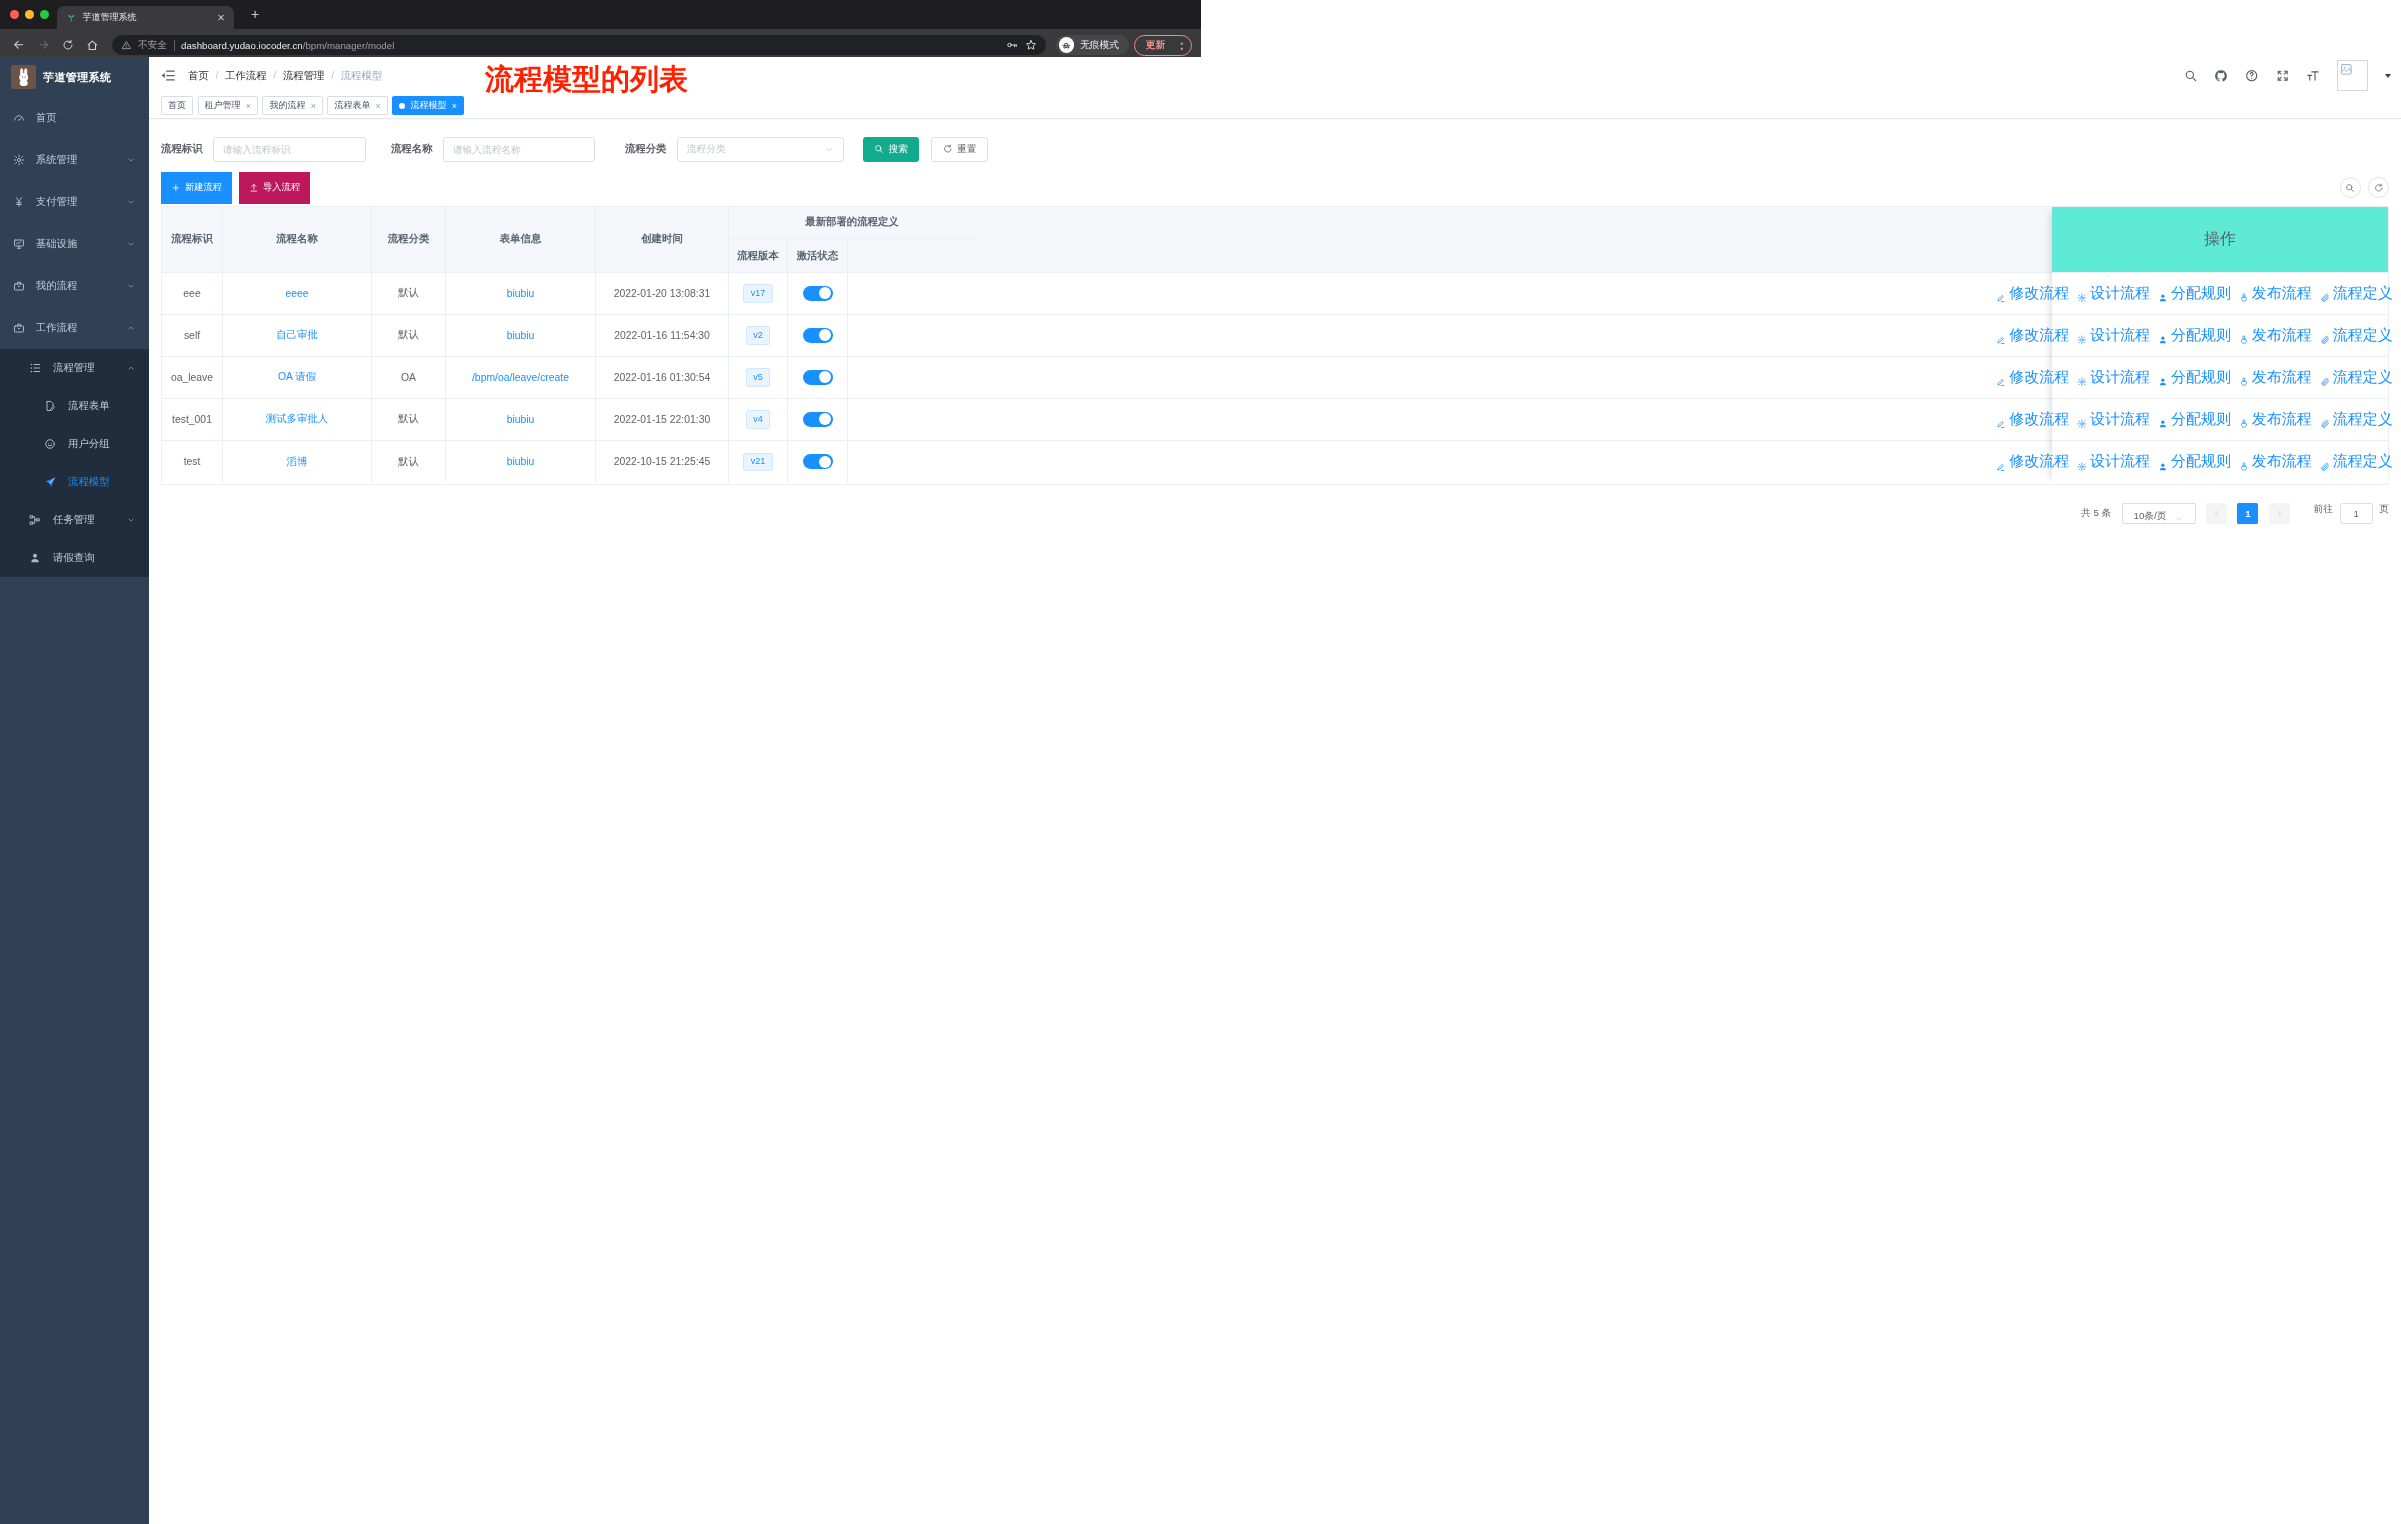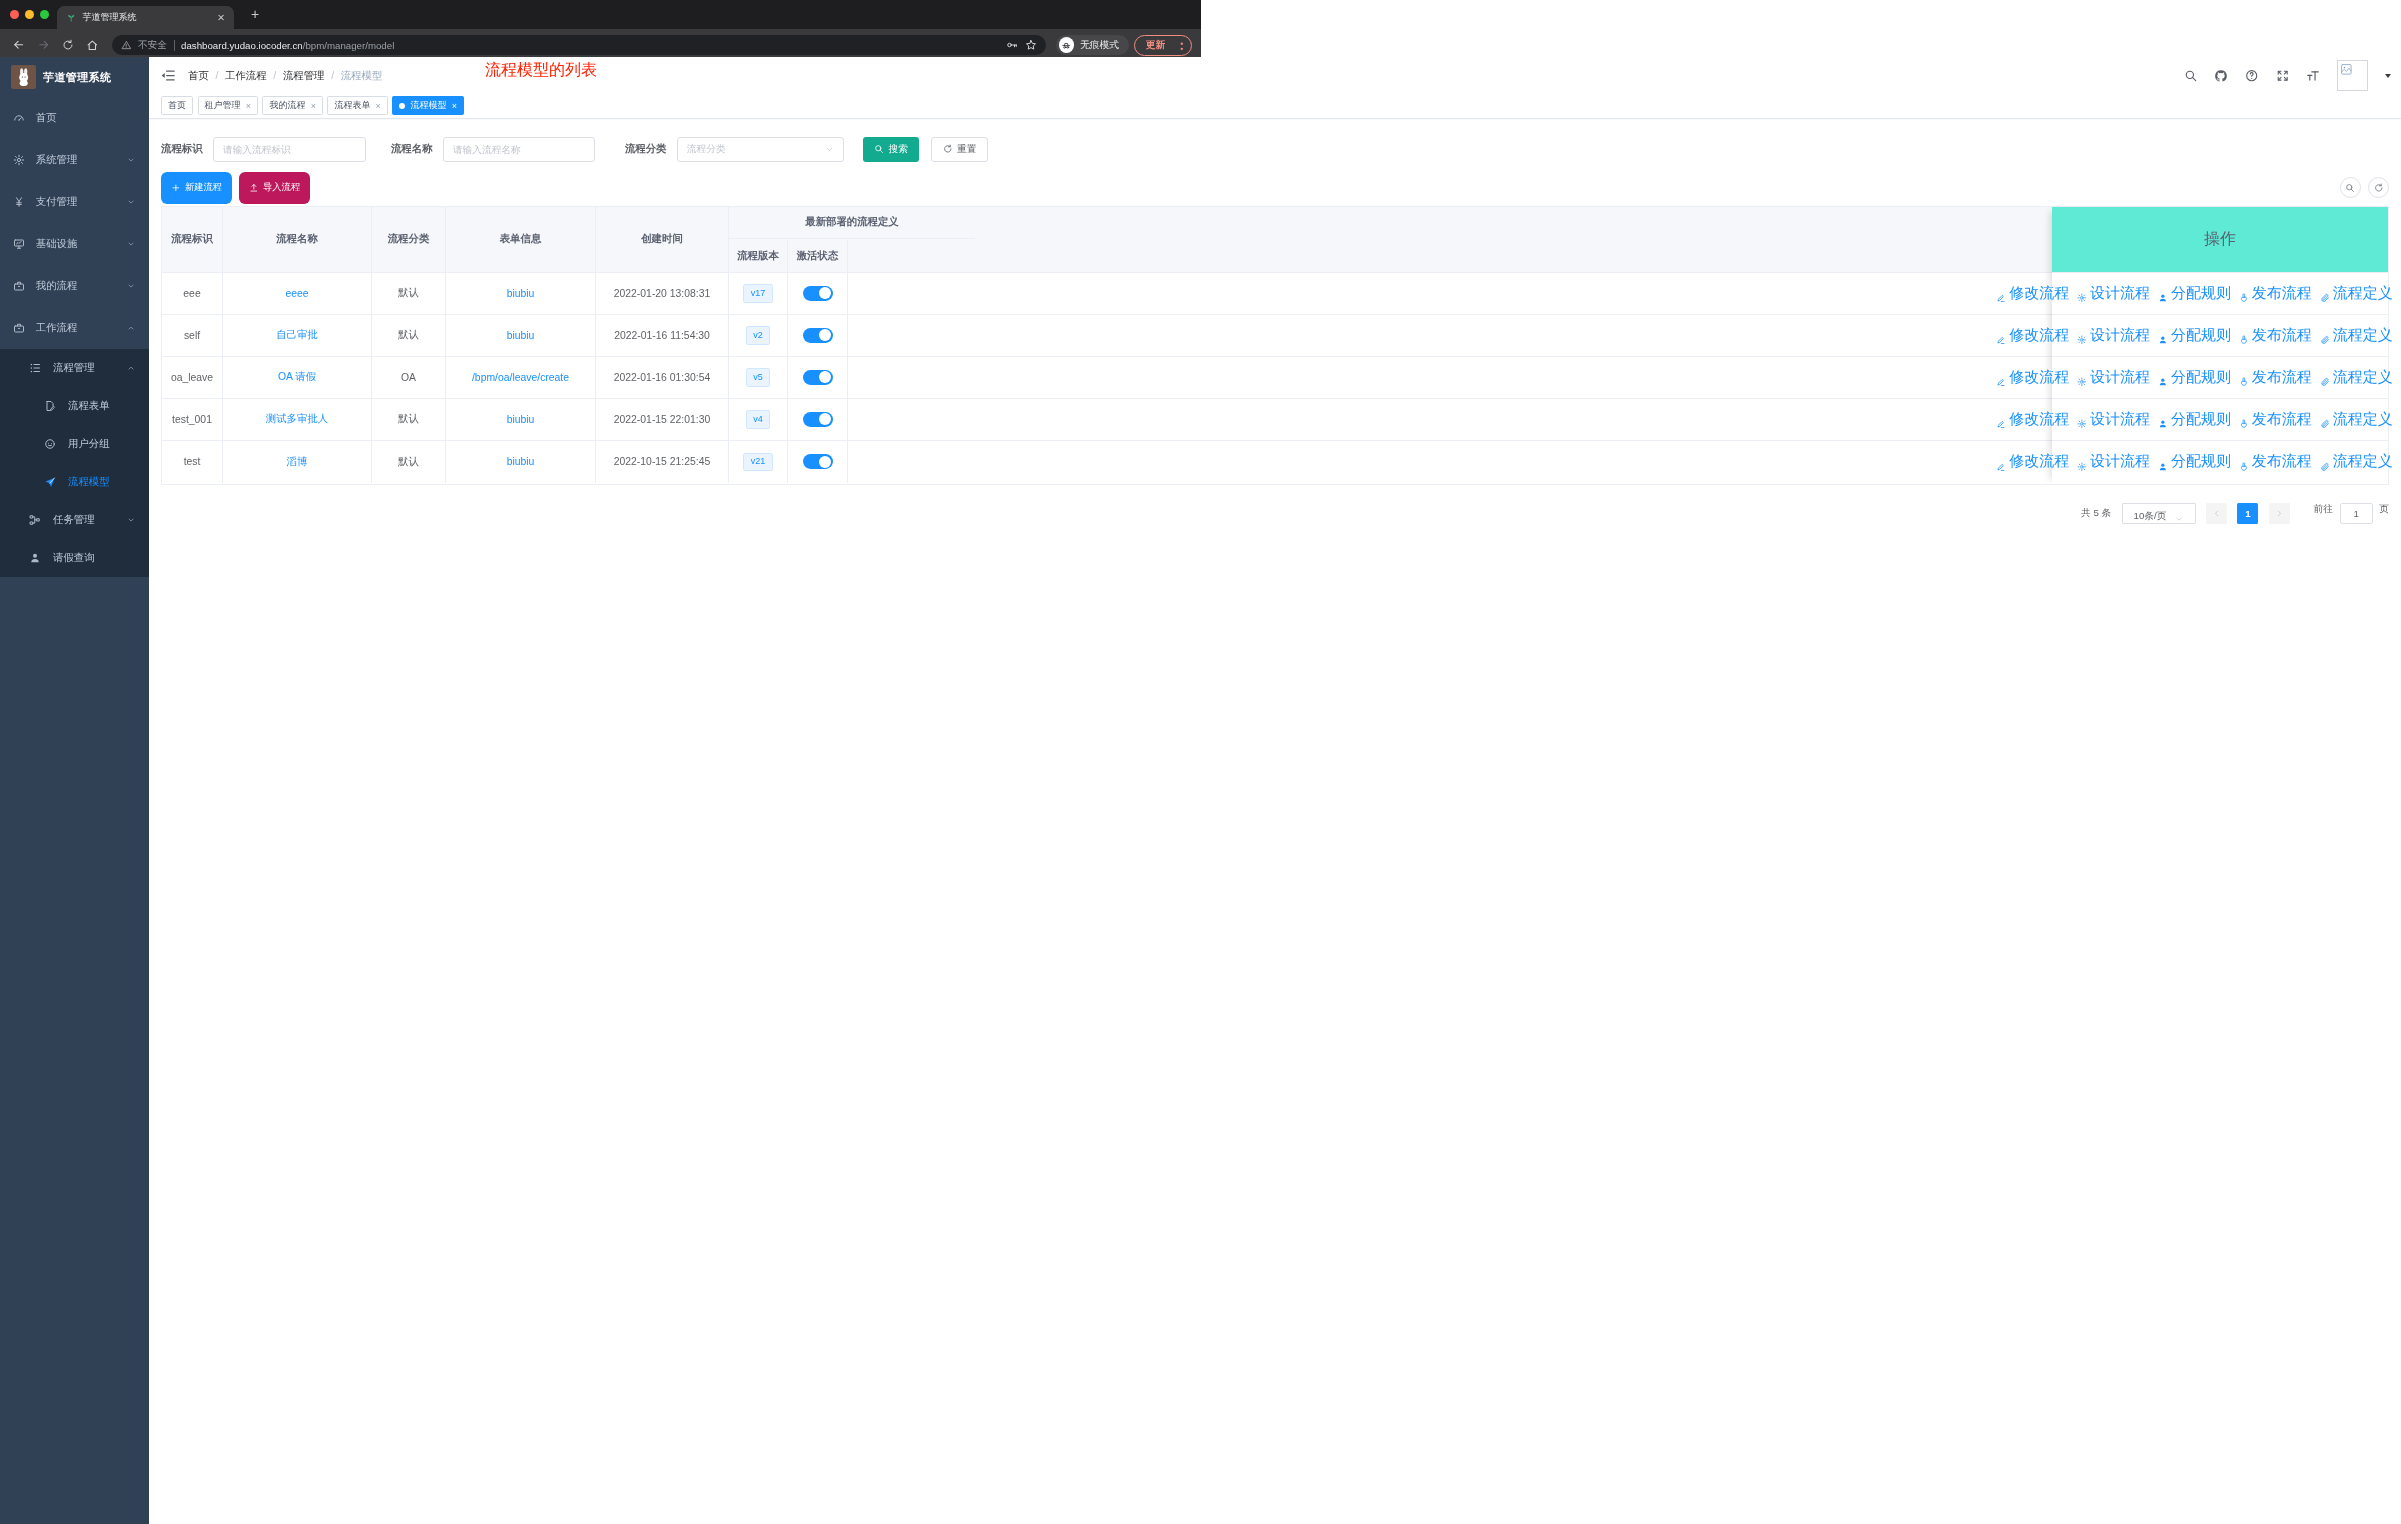--- a/index.html
+++ b/index.html
@@ -40,21 +40,21 @@
   .mi .chev{position:absolute;right:14px;width:8.2px;height:8.2px;color:#8593a3;stroke-width:2.6}
   .mi.sub{background:#1f2d3d}
   .mi.active{color:#1890ff}.mi.active .ic{color:#1890ff}
 
   .main{flex:1;min-width:0;position:relative;background:#fff}
   .navbar{height:37px;display:flex;align-items:center;gap:12px;padding-left:12px;position:relative}
   .fold{color:#5a5e66;width:15px;height:15px}
   .crumbs{display:flex;align-items:center;gap:6.7px;font-size:10.4px;color:#303133;font-weight:500}
   .crumbs .sep{color:#c0c4cc;font-weight:400}
   .crumbs .last{color:#97a8be;font-weight:400}
-  .annotation{position:absolute;left:336px;top:3px;font-size:16px;font-weight:400;color:#ff2000;white-space:nowrap}
+  .annotation{position:absolute;left:336px;top:3px;font-size:29px;font-weight:700;color:#ff2000;white-space:nowrap}
   .nav-icons{position:absolute;right:10.4px;top:0;height:37px;display:flex;align-items:center;gap:17px;color:#5a5e66}
   .nav-icons .ic{width:13.4px;height:13.4px}
   .avatarbox{width:30.5px;height:30.5px;border:0.7px solid #d4d7de;background:#fff;position:relative}
   .avatarbox .ic{width:12.7px;height:12.7px;position:absolute;left:1.5px;top:1.5px;color:#8aa7c8;stroke-width:1.6}
   .caret{width:0;height:0;border-left:3.7px solid transparent;border-right:3.7px solid transparent;border-top:4.5px solid #3b3e43}
 
   .tagsbar{height:24.6px;border-bottom:0.7px solid #e2e6ee;box-shadow:0 0.7px 2.2px rgba(0,0,0,.05);display:flex;align-items:center;gap:4.5px;padding-left:12px}
   .tag{height:19.4px;border:0.7px solid #d8dce5;background:#fff;border-radius:1.5px;padding:0 6px;font-size:9px;color:#495060;display:flex;align-items:center;gap:5.2px}
   .tag .x{color:#9aa3b0;font-size:9px}
   .tag.active{background:#1890ff;border-color:#1890ff;color:#fff}
@@ -68,21 +68,21 @@
   .f-input::placeholder{color:#c0c4cc}
   .f-select{width:167px;height:25px;border:0.7px solid #dcdfe6;border-radius:3px;padding:0 9px;font-size:9.7px;color:#c0c4cc;background:#fff;display:flex;align-items:center;justify-content:space-between}
   .f-select .ic{width:9px;height:9px;color:#c0c4cc}
   .btn{height:25px;border-radius:3px;font-size:9.7px;display:inline-flex;align-items:center;gap:4.5px;padding:0 11px;border:none;white-space:nowrap;cursor:pointer}
   .btn .ic{width:9.7px;height:9.7px}
   .btn-search{background:#12ab8f;color:#fff;margin-left:19.4px}
   .btn-reset{background:#fff;border:0.7px solid #dcdfe6;color:#5c6066;margin-left:12px}
   .gap34{width:25px}.gap40{width:30px}
 
   .actions-row{margin-top:15px;display:flex;align-items:center;height:22px}
-  .btn-sm{height:32px;padding:0 9.7px;font-size:9.3px;border-radius:6px}
+  .btn-sm{height:32px;padding:0 9.7px;font-size:9.3px;border-radius:0}
   .btn-create{background:#1890ff;color:#fff}
   .btn-import{background:#be185d;color:#fff;margin-left:7.4px}
   .row-tools{margin-left:auto;display:flex;gap:7.4px}
   .circle-btn{width:21px;height:21px;border-radius:50%;border:0.7px solid #dfe2e8;background:#fff;display:grid;place-items:center;color:#5f6368;cursor:pointer}
   .circle-btn .ic{width:9.7px;height:9.7px;stroke-width:1.8}
 
   
   .table{margin-top:7.4px;position:relative;border:0.7px solid #ebeef5;height:279px;background:#fff}
   .thead{position:absolute;top:0;left:0;right:0;height:66px;background:#f5f7fa;border-bottom:0.7px solid #ebeef5}
   .hc{position:absolute;display:flex;align-items:center;justify-content:center;font-size:10.4px;font-weight:600;color:#5a6170;border-right:0.7px solid #ebeef5;white-space:nowrap}

